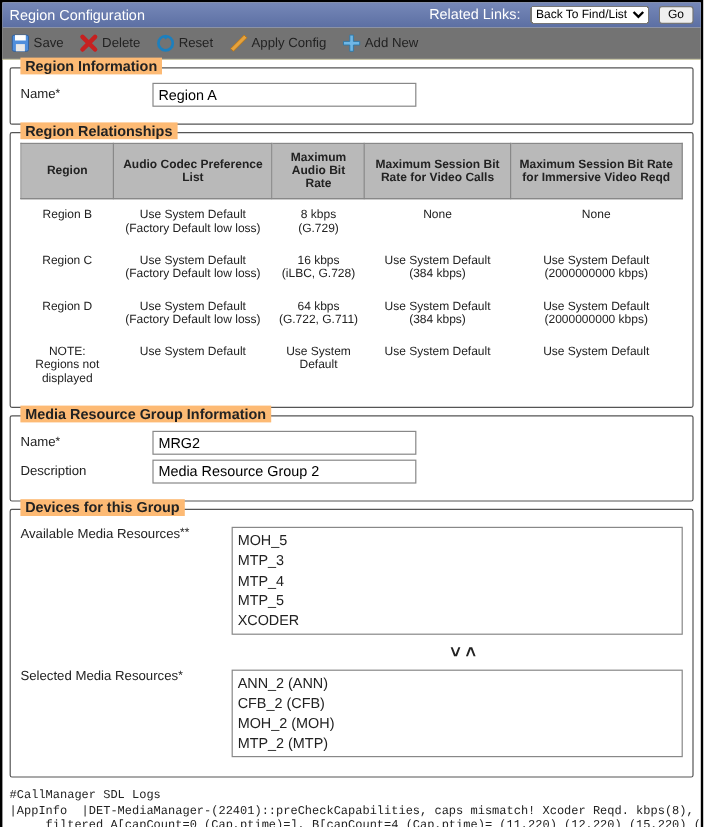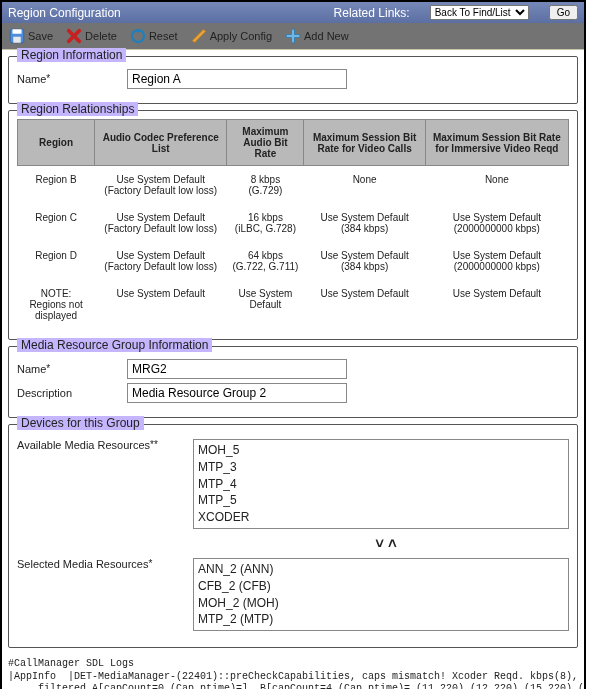--- a/index.html
+++ b/index.html
@@ -19,21 +19,21 @@
   .titlebar {
     background: #6a7db0;
     background: linear-gradient(#7688b8, #5c6fa3);
     color: #fff;
     font-size: 12px;
     padding: 3px 6px;
     display: flex;
     align-items: center;
     justify-content: space-between;
   }
-  .titlebar-right { display: flex; align-items: center; gap: 20px; }
+  .titlebar-right { display: flex; align-items: flex-start; gap: 8px; }
   .titlebar select { font-size: 10px; }
   .titlebar button { font-size: 10px; padding: 0 6px; }
   .toolbar {
     background: #737373;
     border-bottom: 1px solid #c8c6a8;
     padding: 4px 6px;
     display: flex;
     align-items: center;
     gap: 4px;
   }
@@ -43,22 +43,22 @@
     border: 1px solid #555;
     margin: 6px;
     padding: 8px 8px 10px 8px;
     border-radius: 2px;
     position: relative;
   }
   .legend {
     position: absolute;
     top: -9px;
     left: 8px;
-    background: #c4b5fd;
-    font-weight: normal;
+    background: #fdba74;
+    font-weight: bold;
     font-size: 12px;
     padding: 0 4px;
   }
   .formrow { display: flex; align-items: center; margin: 4px 0; }
   .formrow label { width: 110px; }
   .formrow input[type=text] { flex: 0 0 220px; border: 1px solid #888; padding: 2px 4px; font-size: 12px; }
   .asterisk { font-size: 10px; vertical-align: top; }
   table.rel {
     width: 100%;
     border-collapse: collapse;

